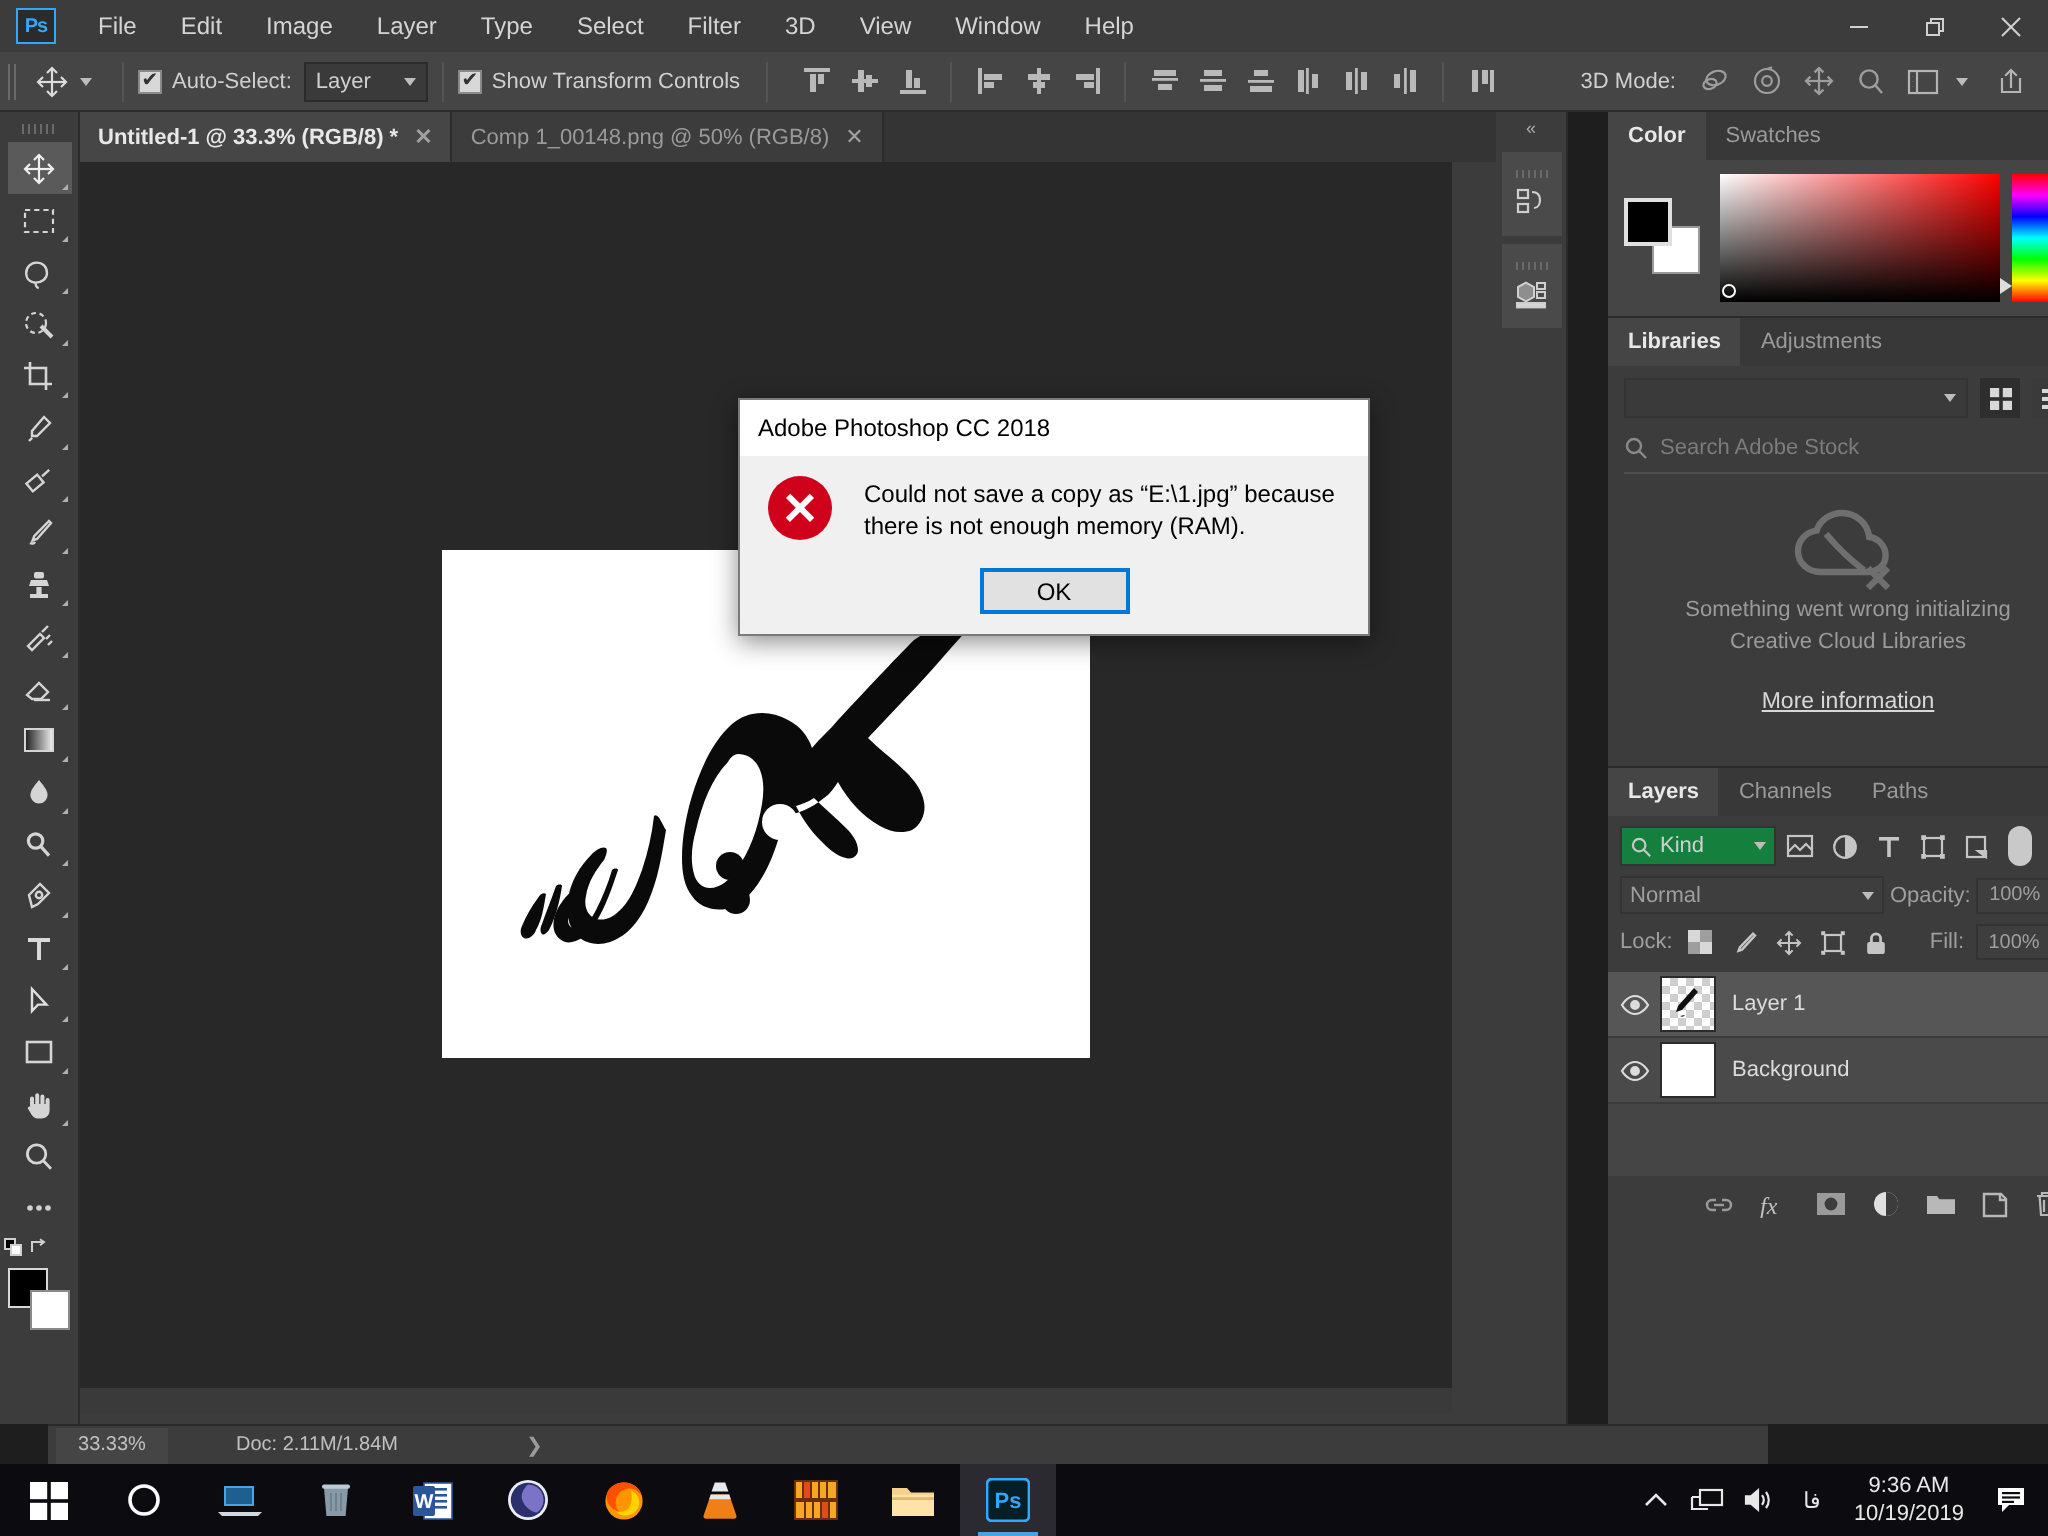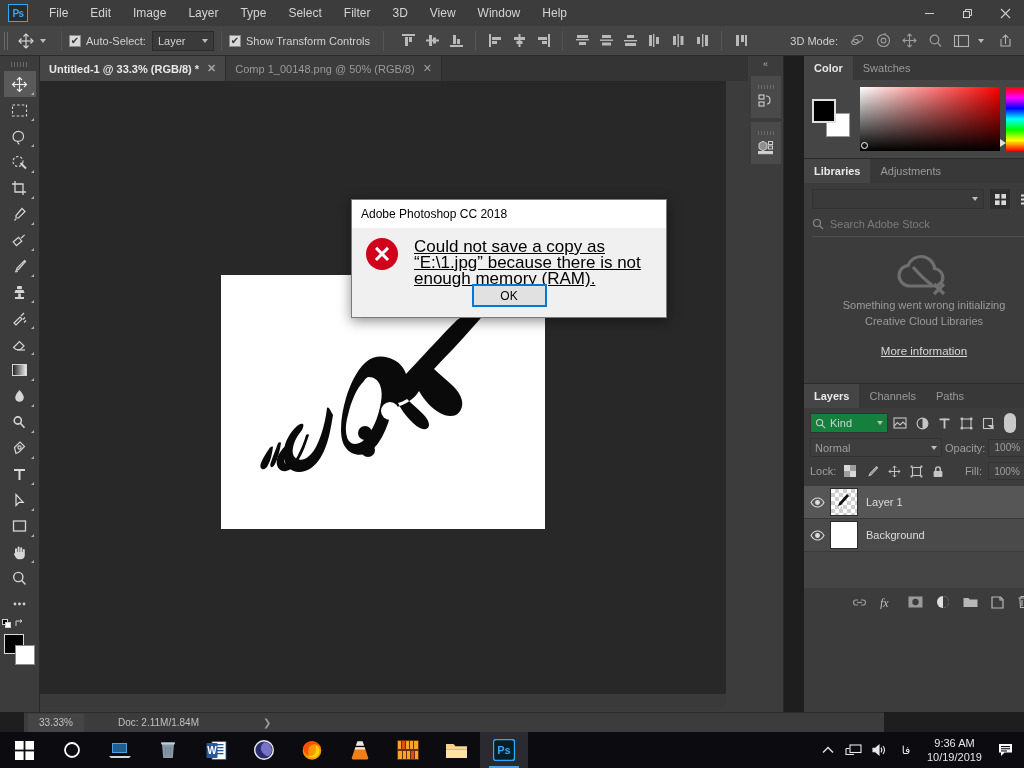--- a/index.html
+++ b/index.html
@@ -145,31 +145,31 @@
   .tbitem { width:48px; height:36px; display:flex; align-items:center; justify-content:center; position:relative; }
   .tbitem.active { background:#2a2a30; }
   .tbitem .runbar { position:absolute; bottom:0; left:9px; width:30px; height:2px; background:#4aa3e0; }
   .tray { margin-left:auto; display:flex; align-items:center; gap:0; padding-right:4px; color:#e8e8e8; }
   .trayicon { width:26px;height:36px;display:flex;align-items:center;justify-content:center;font-size:12px; }
   .clock { text-align:center; font-size:11px; line-height:14px; padding:0 8px; }
   .notif { width:30px;height:36px;display:flex;align-items:center;justify-content:center; }
 
   
   .overlay { position:absolute; left:0; top:0; width:1024px; height:768px; }
-  .dialog { position:absolute; left:351px; top:199px; width:316px; height:119px; background:#f0f0f0;
+  .dialog { position:absolute; left:369px; top:199px; width:316px; height:119px; background:#f0f0f0;
             border:1px solid #7a7a7a; box-shadow:0 3px 12px rgba(0,0,0,.45); }
   .dlg-title { height:28px; background:#fff; display:flex; align-items:center; padding:0 0 0 9px;
                color:#000; font-size:12px; }
   .dlg-body { display:flex; padding:10px 14px 0 14px; }
   .err-icon { width:32px; height:32px; border-radius:50%; background:#d0021b; position:relative; flex:0 0 32px; margin-right:16px; }
   .err-icon:before,.err-icon:after { content:""; position:absolute; left:50%; top:50%; width:17px; height:3.2px;
                                      background:#fff; transform-origin:center; }
   .err-icon:before { transform:translate(-50%,-50%) rotate(45deg); }
   .err-icon:after  { transform:translate(-50%,-50%) rotate(-45deg); }
-  .err-text { color:#000; font-size:17px; line-height:16px; padding-top:1px;text-decoration:underline; }
+  .err-text { color:#000; font-size:12px; line-height:16px; padding-top:1px; }
   .dlg-btnrow { position:absolute; left:0; bottom:10px; width:100%; display:flex; justify-content:center; }
   .okbtn { width:75px; height:23px; background:#e1e1e1; border:2px solid #0078d7; color:#000; font-size:12px;
            display:flex; align-items:center; justify-content:center; }
   svg { display:block; }
 </style>
 </head>
 <body>
 
 <div class="app">
 

